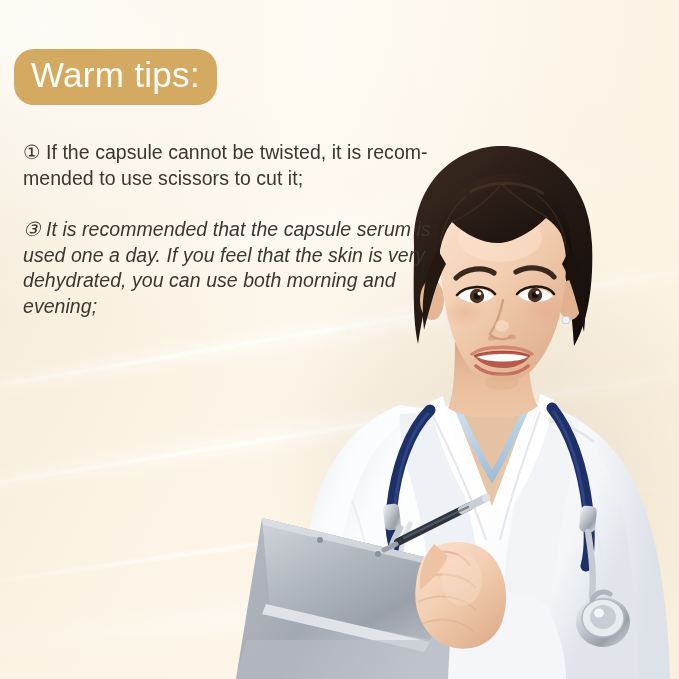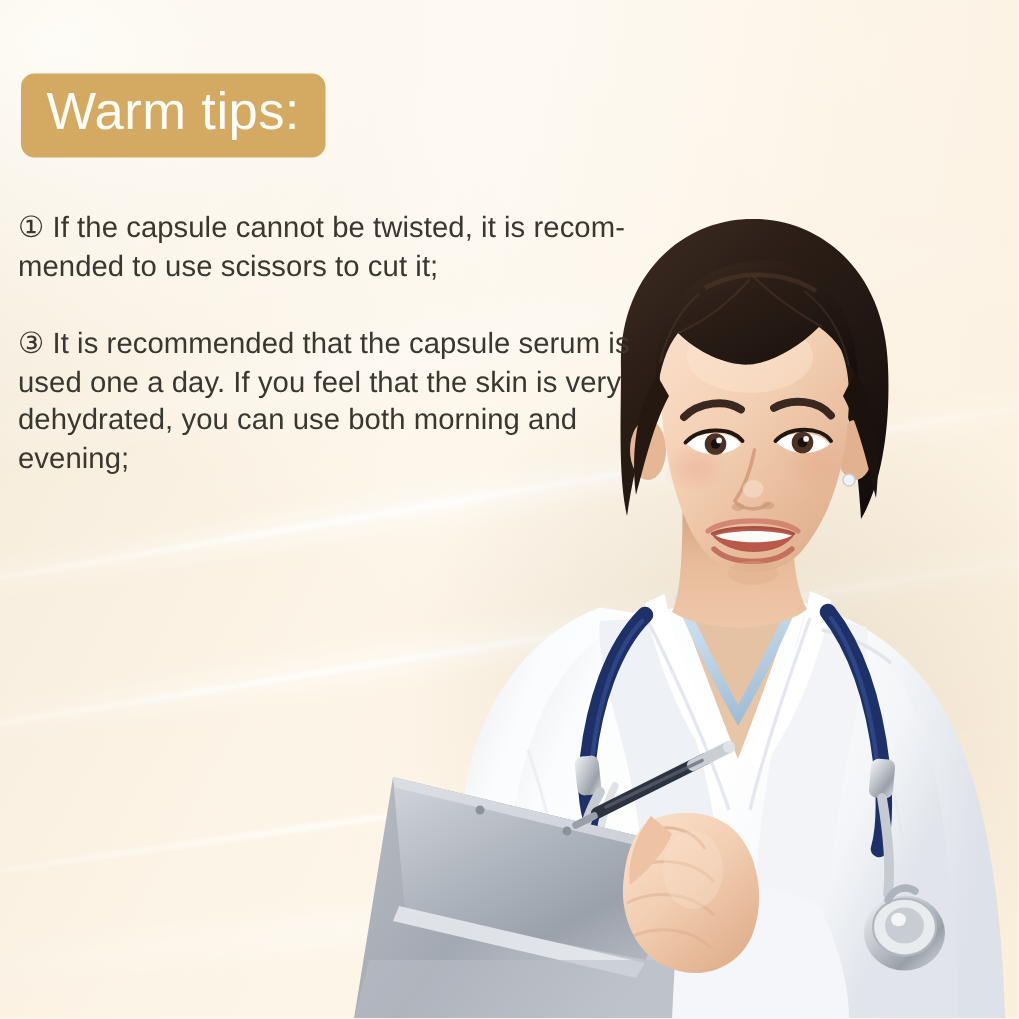--- a/index.html
+++ b/index.html
@@ -59,41 +59,41 @@
         background: linear-gradient(90deg, rgba(255,255,255,0) 0%, rgba(255,255,255,0.38) 40%, rgba(255,255,255,0) 92%); }
   .s5 { top: 646px; height: 20px; transform: rotate(-6deg); filter: blur(9px);
         background: linear-gradient(90deg, rgba(255,255,255,0) 0%, rgba(255,255,255,0.4) 38%, rgba(255,255,255,0) 90%); }
 
   
   .badge {
     position: absolute;
     left: 14px;
     top: 49px;
     padding: 5px 17px 9px 17px;
-    border-radius: 9px;
+    border-radius: 20px;
     background: #d4a962;
     color: #fffdf7;
     font-size: 35px;
     line-height: 42px;
     letter-spacing: 0.3px;
     white-space: nowrap;
   }
 
   .tips {
     position: absolute;
-    left: 12px;
+    left: 23px;
     top: 140px;
     width: 430px;
     color: #39372f;
     font-size: 19.5px;
     line-height: 25.6px;
     letter-spacing: 0.05px;
   }
   .tip { margin: 0 0 26px 0; white-space: pre-line; }
-  .tip:last-child { margin-bottom: 0; }
+  .tip:last-child { margin-bottom: 0; font-style: italic; }
 
   
   .doctor {
     position: absolute;
     left: 0; top: 0;
     width: 679px; height: 679px;
     pointer-events: none;
   }
 </style>
 </head>

